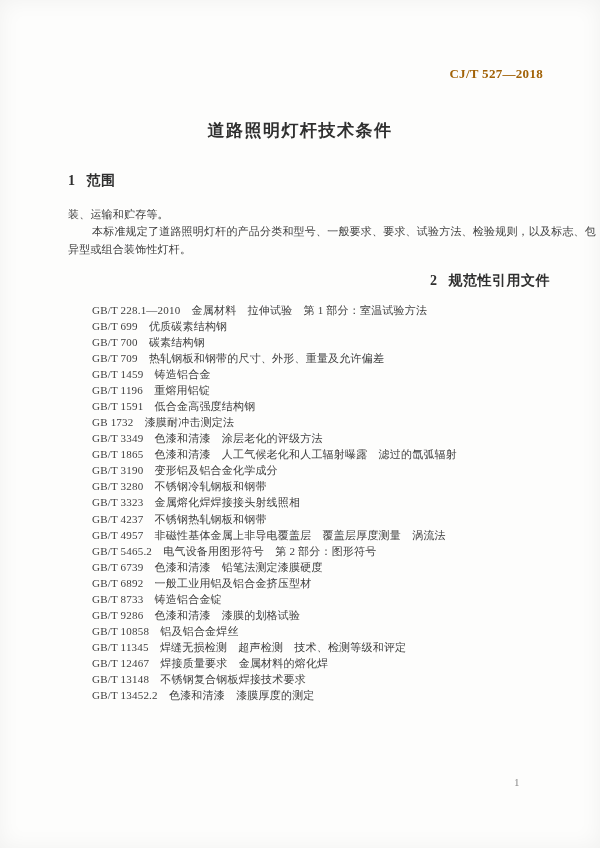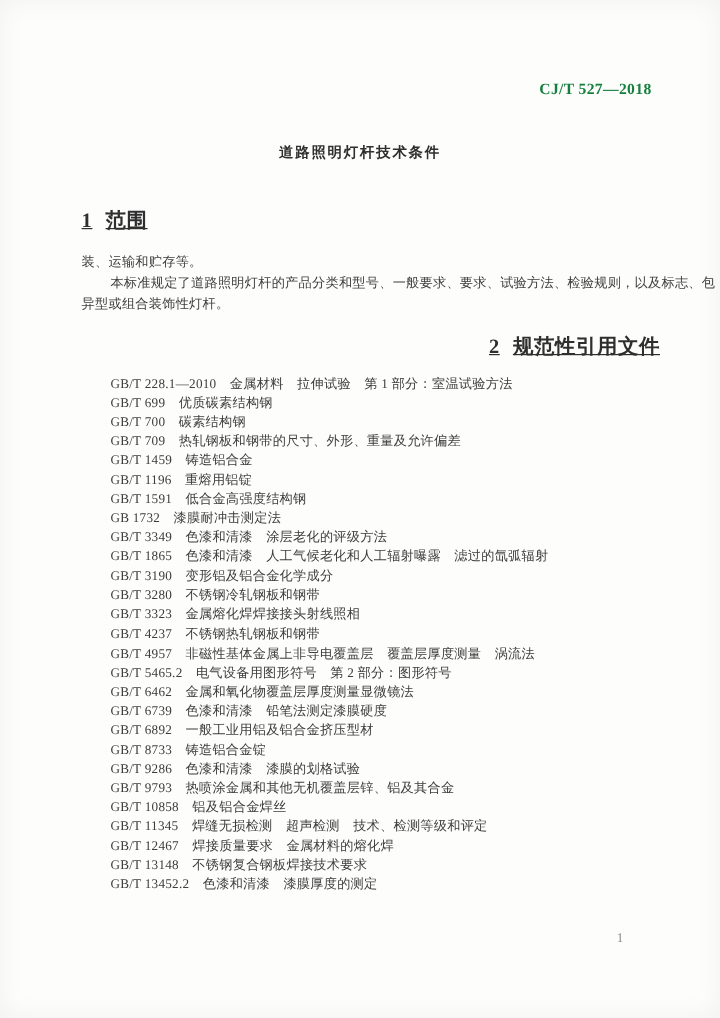--- a/index.html
+++ b/index.html
@@ -14,45 +14,44 @@
     background: #fdfdfc;
     box-shadow: inset 0 0 22px rgba(0,0,0,0.05);
     overflow: hidden;
     color: #3f3f3f;
   }
   .doc-code {
     position: absolute;
     top: 66px; right: 57px;
     font-size: 13px;
     letter-spacing: 0.3px;
-    color: #15803d;
+    color: #a16207;
     font-weight: bold;
   }
   .doc-title {
     position: absolute;
     top: 119px; left: 0; right: 0;
     text-align: center;
-    font-size: 12px;
+    font-size: 17px;
     font-weight: bold;
     letter-spacing: 1.5px;
     color: #2f2f2f;
   }
   .content {
     position: absolute;
     left: 68px; top: 172px;
     width: 482px;
     font-size: 11px;
     color: #3d3d3d;
   }
   .sec-heading {
     font-weight: bold;
-    font-size: 17px;
+    font-size: 14px;
     color: #2f2f2f;
     letter-spacing: 0.5px;
-    text-decoration: underline;
   }
   .sec-heading .sec-num { margin-right: 11px; }
   .h1 { margin-bottom: 16px; }
   .h2 { margin-top: 14px; margin-bottom: 12px; text-align: right; }
   .para-line {
     line-height: 17.3px;
     letter-spacing: 0.2px;
     white-space: nowrap;
   }
   .ind { text-indent: 24px; }
@@ -108,26 +107,24 @@
       <div class="ref-item">GB/T 1591　低合金高强度结构钢</div>
       <div class="ref-item">GB 1732　漆膜耐冲击测定法</div>
       <div class="ref-item">GB/T 3349　色漆和清漆　涂层老化的评级方法</div>
       <div class="ref-item">GB/T 1865　色漆和清漆　人工气候老化和人工辐射曝露　滤过的氙弧辐射</div>
       <div class="ref-item">GB/T 3190　变形铝及铝合金化学成分</div>
       <div class="ref-item">GB/T 3280　不锈钢冷轧钢板和钢带</div>
       <div class="ref-item">GB/T 3323　金属熔化焊焊接接头射线照相</div>
       <div class="ref-item">GB/T 4237　不锈钢热轧钢板和钢带</div>
       <div class="ref-item">GB/T 4957　非磁性基体金属上非导电覆盖层　覆盖层厚度测量　涡流法</div>
       <div class="ref-item">GB/T 5465.2　电气设备用图形符号　第 2 部分：图形符号</div>
-      <div class="ref-item">GB/T 6462　金属和氧化物覆盖层厚度测量显微镜法</div>
       <div class="ref-item">GB/T 6739　色漆和清漆　铅笔法测定漆膜硬度</div>
       <div class="ref-item">GB/T 6892　一般工业用铝及铝合金挤压型材</div>
       <div class="ref-item">GB/T 8733　铸造铝合金锭</div>
       <div class="ref-item">GB/T 9286　色漆和清漆　漆膜的划格试验</div>
-      <div class="ref-item">GB/T 9793　热喷涂金属和其他无机覆盖层锌、铝及其合金</div>
       <div class="ref-item">GB/T 10858　铝及铝合金焊丝</div>
       <div class="ref-item">GB/T 11345　焊缝无损检测　超声检测　技术、检测等级和评定</div>
       <div class="ref-item">GB/T 12467　焊接质量要求　金属材料的熔化焊</div>
       <div class="ref-item">GB/T 13148　不锈钢复合钢板焊接技术要求</div>
       <div class="ref-item">GB/T 13452.2　色漆和清漆　漆膜厚度的测定</div>
     </div>
 
   </div>
 
   <div class="page-number">1</div>

